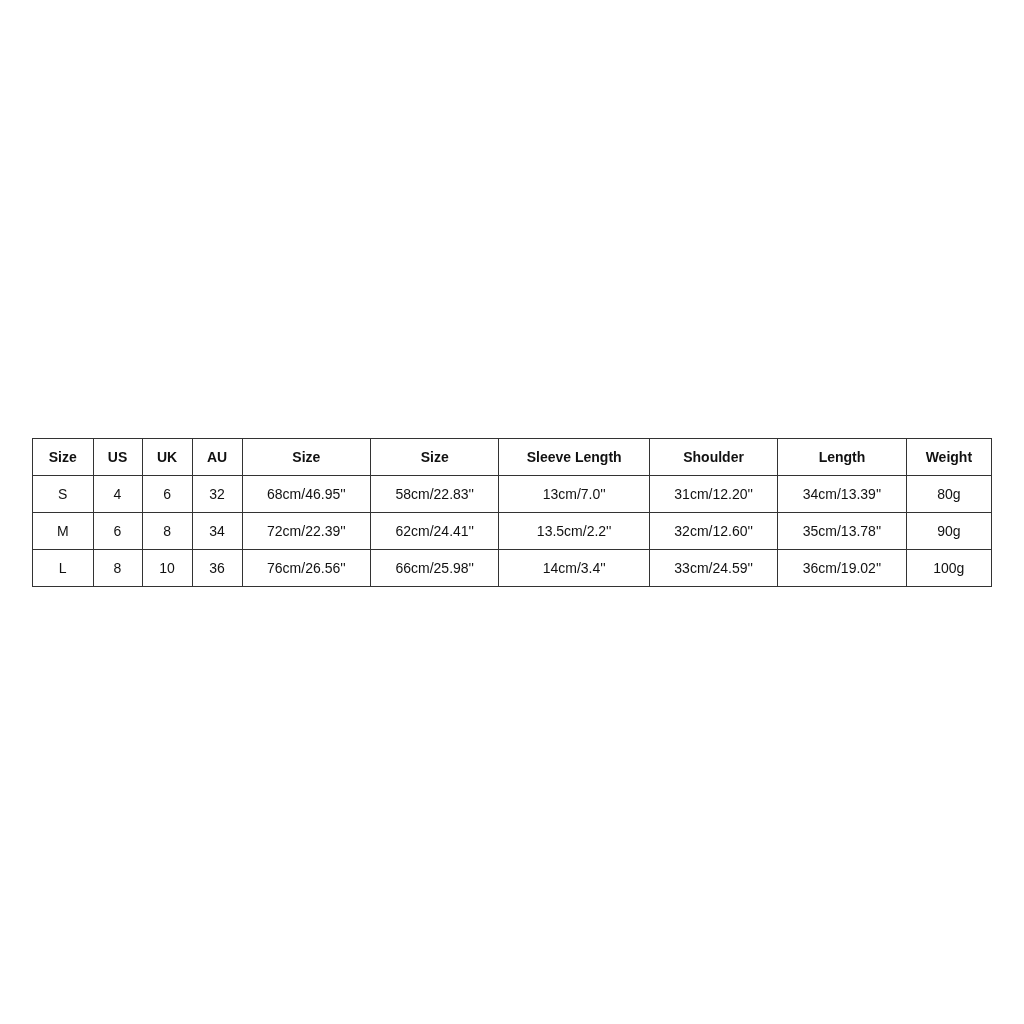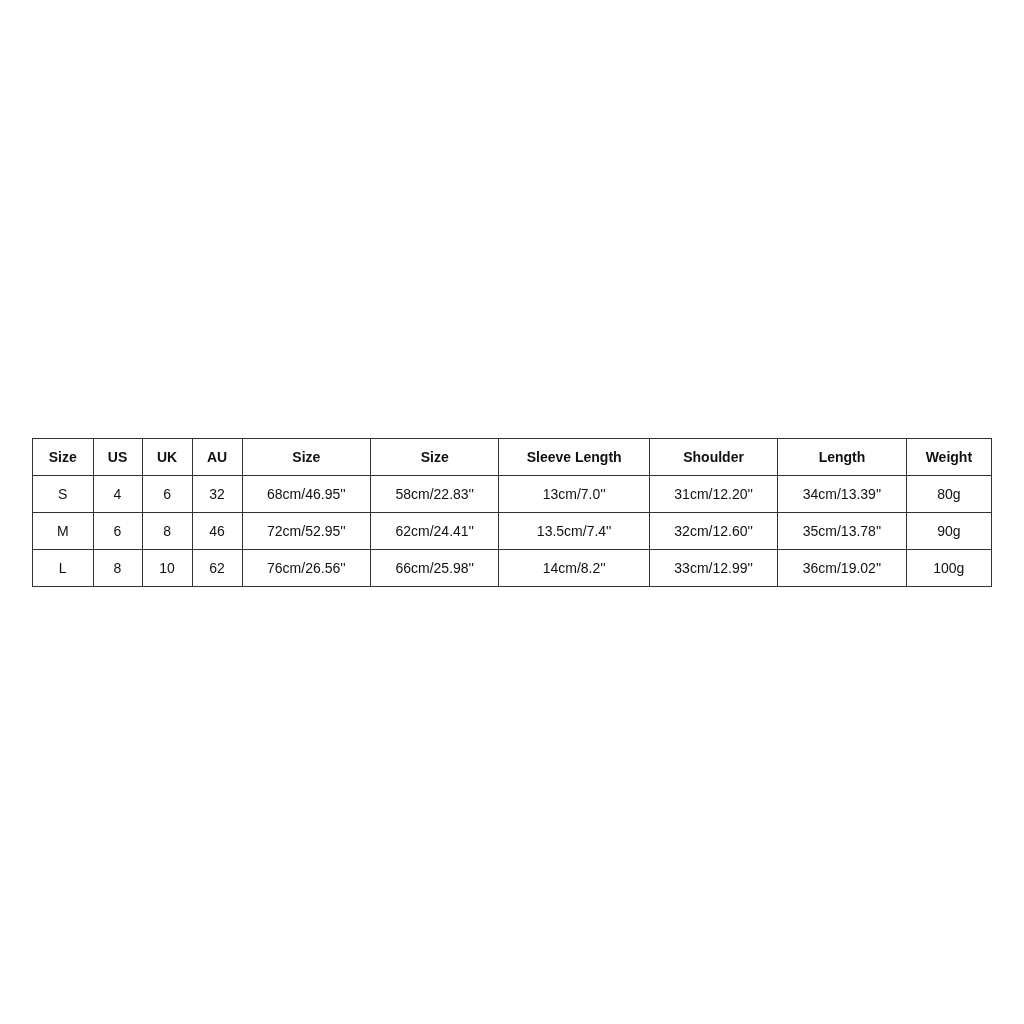--- a/index.html
+++ b/index.html
@@ -77,35 +77,35 @@
           <td>58cm/22.83''</td>
           <td>13cm/7.0''</td>
           <td>31cm/12.20''</td>
           <td>34cm/13.39''</td>
           <td>80g</td>
         </tr>
         <tr>
           <td>M</td>
           <td>6</td>
           <td>8</td>
-          <td>46</td>
-          <td>72cm/52.95''</td>
+          <td>34</td>
+          <td>72cm/22.39''</td>
           <td>62cm/24.41''</td>
-          <td>13.5cm/7.4''</td>
+          <td>13.5cm/2.2''</td>
           <td>32cm/12.60''</td>
           <td>35cm/13.78''</td>
           <td>90g</td>
         </tr>
         <tr>
           <td>L</td>
           <td>8</td>
           <td>10</td>
-          <td>62</td>
+          <td>36</td>
           <td>76cm/26.56''</td>
           <td>66cm/25.98''</td>
-          <td>14cm/8.2''</td>
-          <td>33cm/12.99''</td>
+          <td>14cm/3.4''</td>
+          <td>33cm/24.59''</td>
           <td>36cm/19.02''</td>
           <td>100g</td>
         </tr>
       </tbody>
   </table>
 </div>
 
 </body></html>

